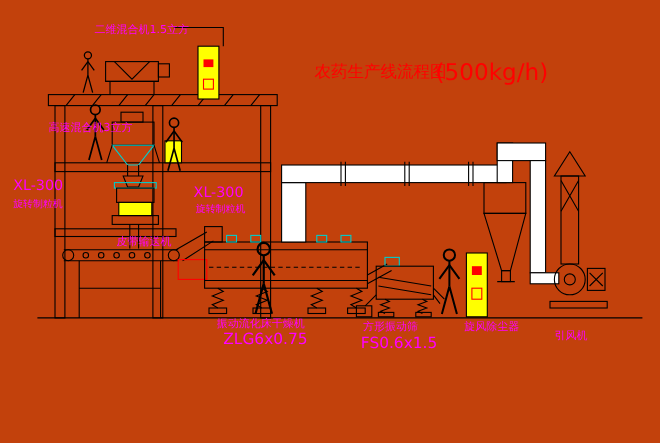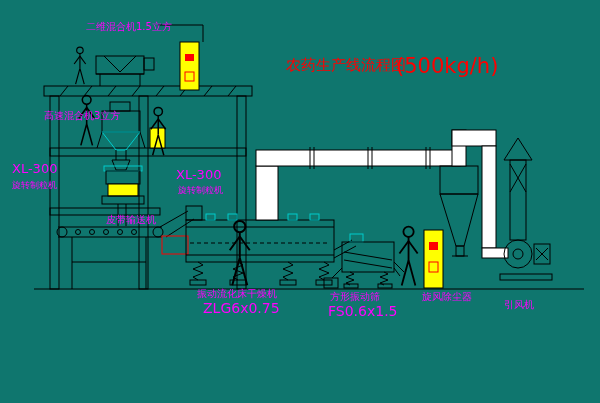--- a/index.html
+++ b/index.html
@@ -1,19 +1,19 @@
 <!DOCTYPE html>
 <html><head>
 <meta charset="utf-8">
 <style>
   html,body{margin:0;padding:0;background:#ffffff;}
   .stage{
     position:relative;
     width:600px;height:403px;
-    background:#0f766e;
+    background:#c2410c;
     overflow:hidden;
     font-family:"DejaVu Sans", sans-serif;
   }
   svg text{font-family:"DejaVu Sans", sans-serif;}
   .lbl{fill:#FF00FF;}
   .ttl{fill:#FF0000;}
 </style>
 </head>
 <body>
 

